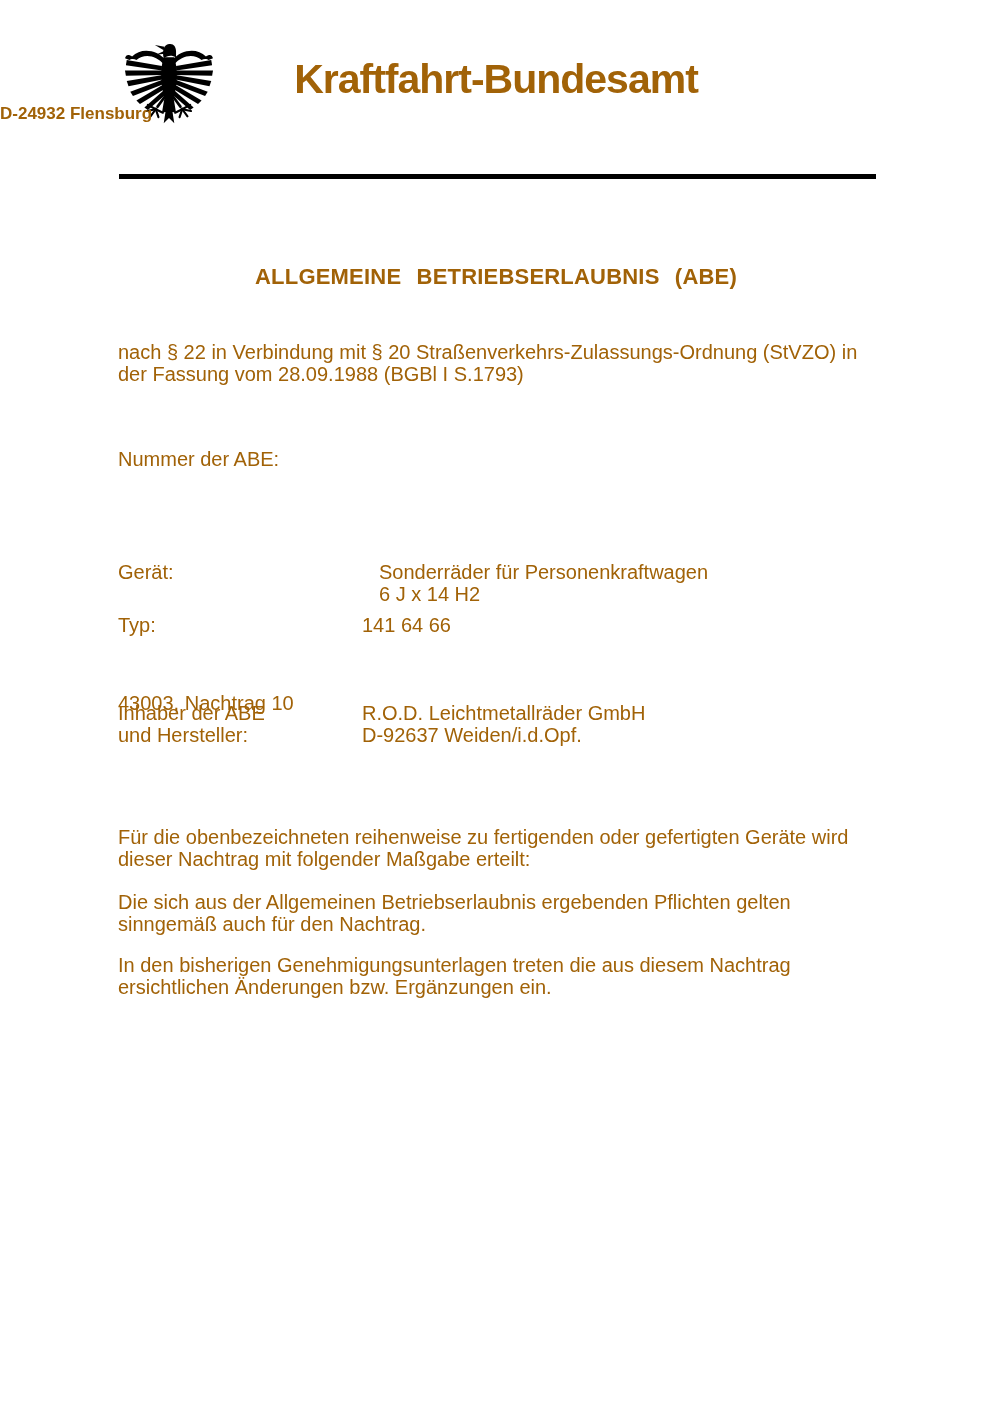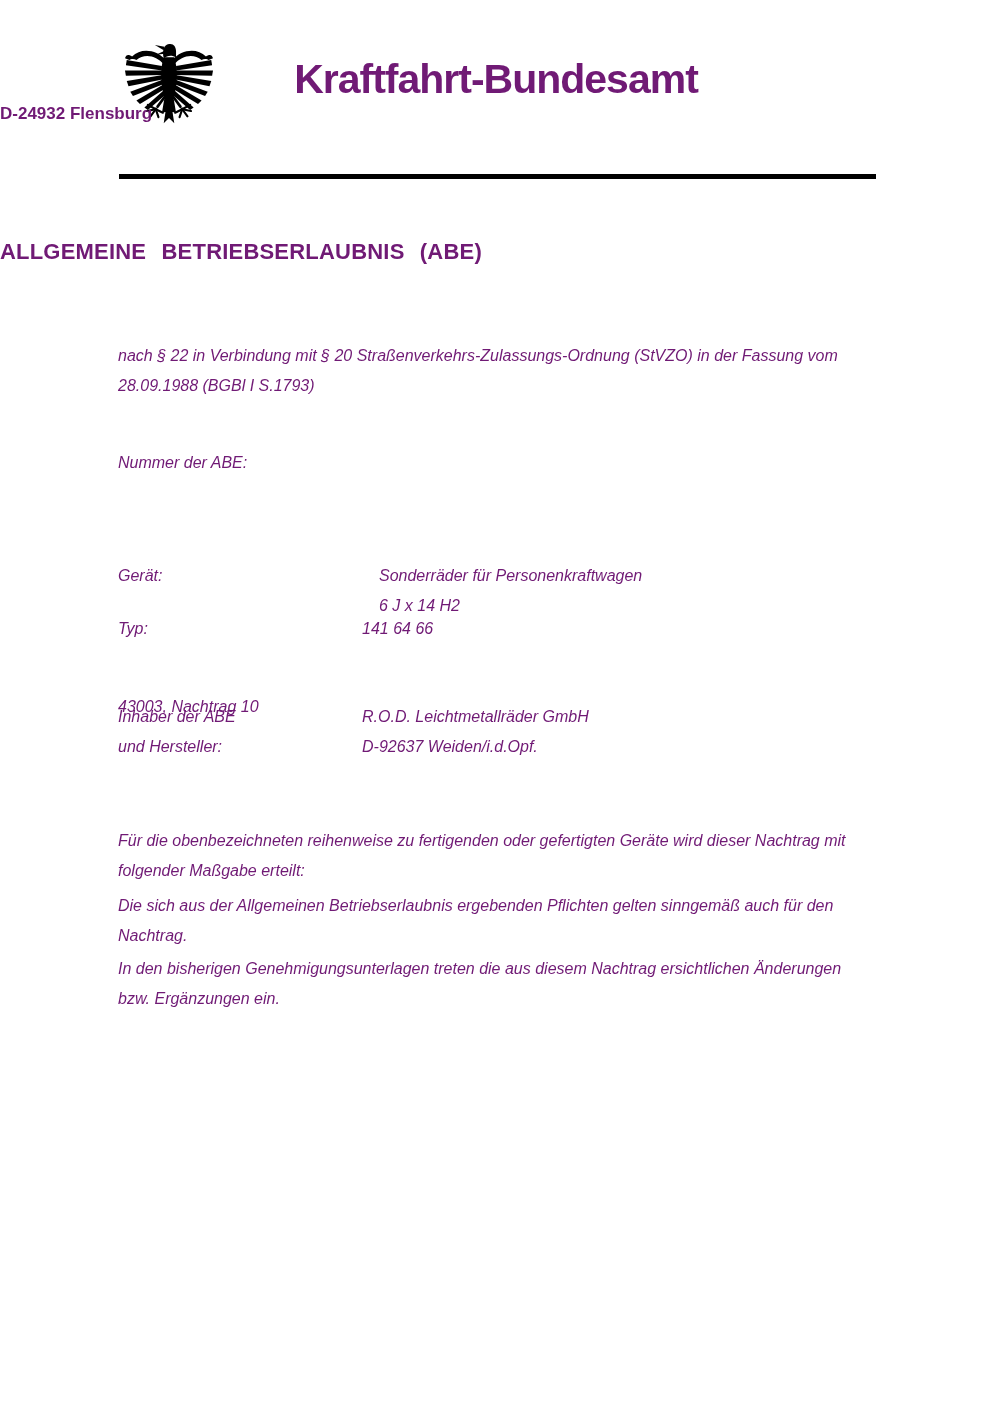--- a/index.html
+++ b/index.html
@@ -2,21 +2,21 @@
 <html lang="de"><head>
 <meta charset="utf-8">
 <title>Kraftfahrt-Bundesamt ABE</title>
 <style>
   html, body { margin: 0; padding: 0; background: #ffffff; }
   .page {
     position: relative;
     width: 992px;
     height: 1404px;
     background: #ffffff;
-    color: #701a75;
+    color: #a16207;
     font-family: "Liberation Sans", sans-serif;
     overflow: hidden;
   }
 
   
   .logo {
     position: absolute;
     left: 125px;
     top: 42px;
     width: 88px;
@@ -47,34 +47,34 @@
     top: 174px;
     width: 757px;
     height: 5px;
     background: #000000;
   }
 
   
   .doc-heading {
     position: absolute;
     left: 0; width: 100%;
-    top: 239px;
+    top: 264px;
+    text-align: center;
     font-weight: bold;
     font-size: 22px;
     word-spacing: 9px;
     letter-spacing: 0.2px;
   }
 
   
   .bodytext {
-    font-size: 16px;
-    line-height: 30px;
+    font-size: 20px;
+    line-height: 22px;
     white-space: pre-line;
     margin: 0;
-    font-style: italic;
   }
   .intro {
     position: absolute;
     left: 118px;
     top: 341px;
     width: 745px;
   }
 
   
   .field-row {

